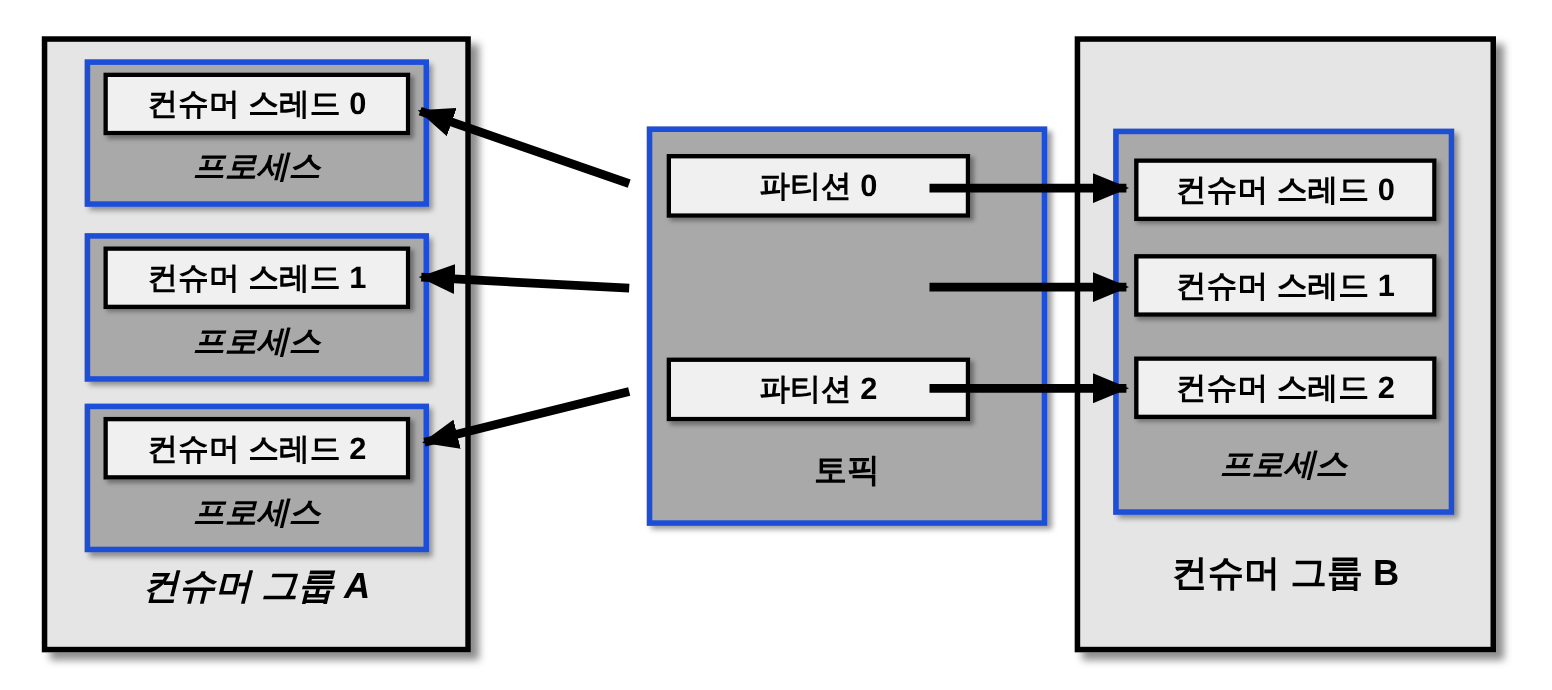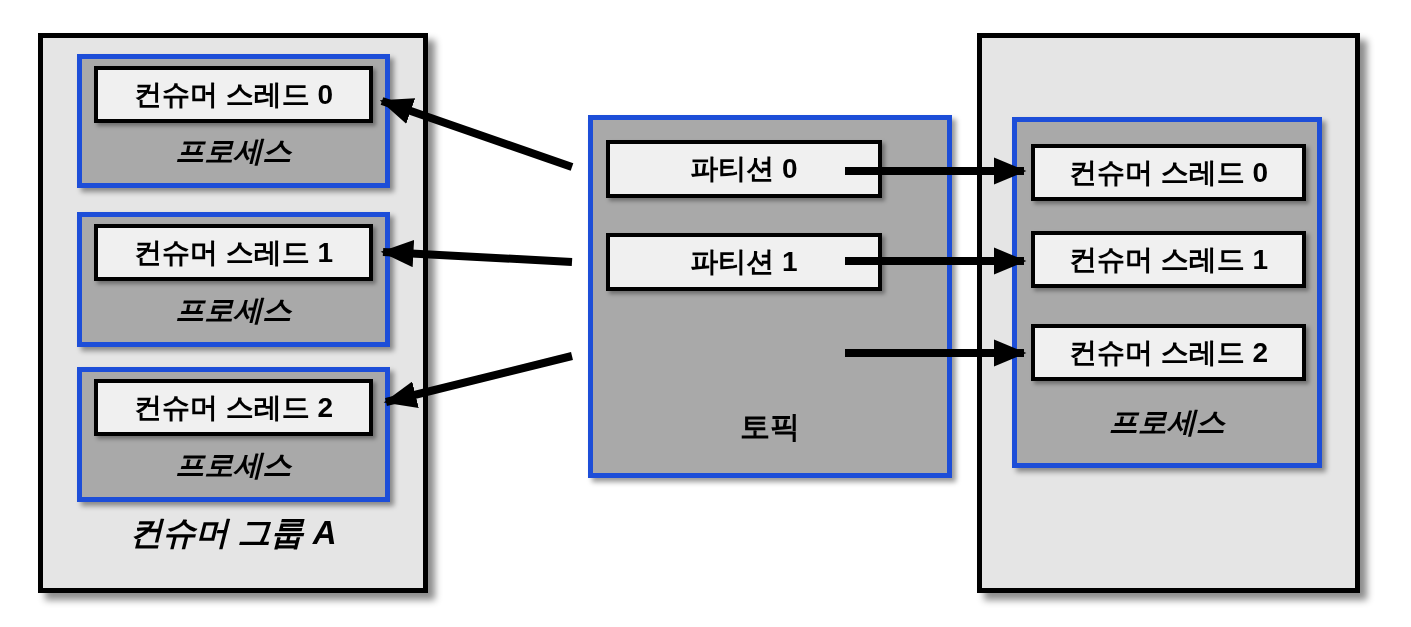--- a/index.html
+++ b/index.html
@@ -97,41 +97,42 @@
       <div class="inner-label" style="top:66px; bottom:4px;">프로세스</div>
     </div>
 
     <div class="group-label" style="bottom:32px;font-style:italic;">컨슈머 그룹 A</div>
   </div>
 
   <div class="process-card" style="left:552px; top:115px; width:364px; height:363px;margin-left:36px;">
     <div class="mini-box" style="left:13px; top:20px; width:276px; height:58px;">
       <span>파티션 0</span>
     </div>
-    <div class="mini-box" style="left:13px; top:113px; width:276px; height:58px;">
-      <span>파티션 1</span>
+    <div class="mini-box" style="left:13px; top:205px; width:276px; height:58px;">
+      <span>파티션 2</span>
     </div>
     <div class="group-label" style="bottom:25px; font-size:30px;">토픽</div>
   </div>
 
   <div class="group-box" style="left:977px; top:33px; width:383px; height:560px;">
 
     <div class="process-card" style="left:30px; top:79px; width:310px; height:351px;">
       <div class="mini-box" style="left:14px; top:22px; width:275px; height:57px;">
         <span>컨슈머 스레드 0</span>
       </div>
       <div class="mini-box" style="left:14px; top:109px; width:275px; height:57px;">
         <span>컨슈머 스레드 1</span>
       </div>
       <div class="mini-box" style="left:14px; top:202px; width:275px; height:57px;">
         <span>컨슈머 스레드 2</span>
       </div>
       <div class="inner-label" style="bottom:20px;">프로세스</div>
     </div>
 
+    <div class="group-label" style="bottom:44px;">컨슈머 그룹 B</div>
   </div>
 
   <svg id="arrow-layer" viewBox="0 0 1411 627">
     <defs>
       <marker id="ah" markerUnits="strokeWidth" markerWidth="4.2" markerHeight="3.4" refX="3.8" refY="1.7" orient="auto">
         <path d="M0,0 L4.1,1.7 L0,3.4 Z" fill="#000"></path>
       </marker>
     </defs>
     <line x1="572" y1="167" x2="382" y2="101" stroke="#000" stroke-width="8" marker-end="url(#ah)"></line>
     <line x1="572" y1="262" x2="383" y2="252" stroke="#000" stroke-width="8" marker-end="url(#ah)"></line>

